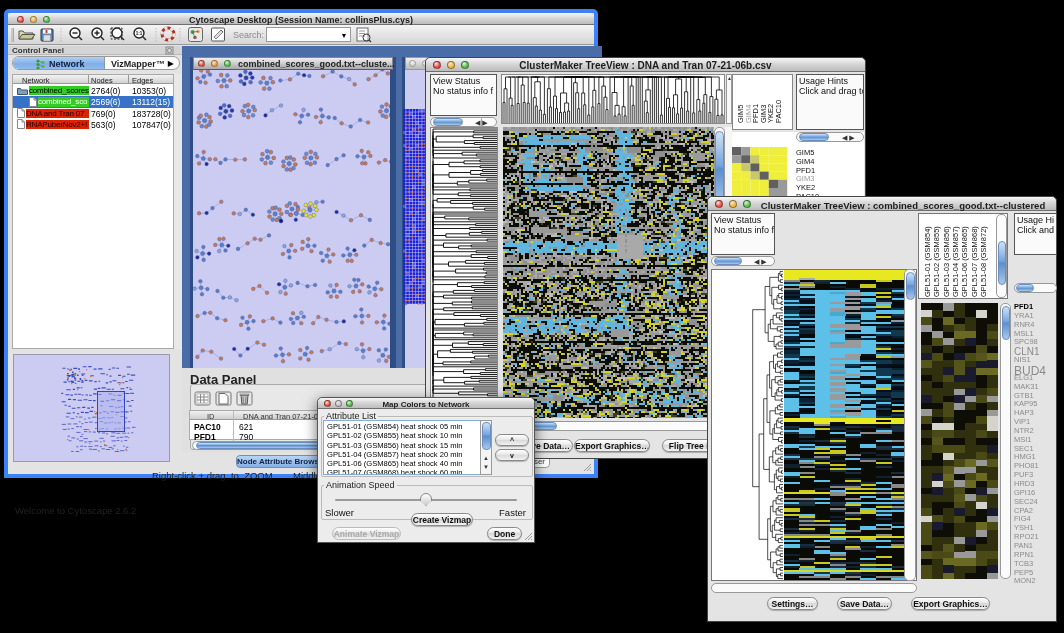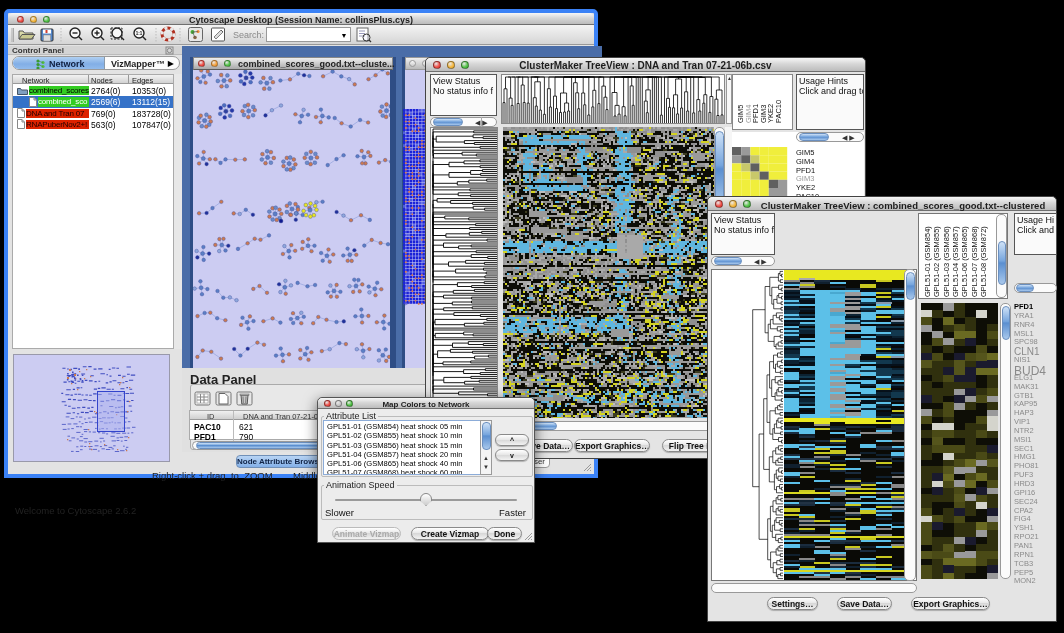--- a/index.html
+++ b/index.html
@@ -829,17 +829,17 @@
     <div class="arrbtn" style="left:165px;top:66px;font-size:6px;">▼</div>
     <div class="aquabtn" style="left:177px;top:36px;width:34px;height:12px;font-size:7px;line-height:11px;">^</div>
     <div class="aquabtn" style="left:177px;top:51px;width:34px;height:12px;font-size:7px;line-height:11px;">v</div>
     <div class="abs" style="left:3px;top:87px;width:212px;height:35px;border:1px solid #bbb;border-radius:2px;"></div>
     <div class="abs" style="left:6px;top:82px;font-size:9px;color:#222;background:#ececec;padding:0 2px;">Animation Speed</div>
     <div class="abs" style="left:17px;top:101px;width:182px;height:2px;background:#9a9a9a;border-radius:1px;"></div>
     <div class="abs" style="left:102px;top:95px;width:12px;height:13px;background:linear-gradient(#fff,#ccc);border:1px solid #888;border-radius:6px 6px 5px 5px;clip-path:polygon(0 0,100% 0,100% 60%,50% 100%,0 60%);"></div>
     <div class="abs" style="left:7px;top:109px;font-size:9.5px;color:#111;">Slower</div>
     <div class="abs" style="right:8px;top:109px;font-size:9.5px;color:#111;">Faster</div>
     <div class="aquabtn" style="left:14px;top:129px;width:69px;height:13px;font-size:8.5px;line-height:12px;color:#aaa;box-shadow:none;border-color:#bbb;">Animate Vizmap</div>
-    <div class="aquabtn" style="left:93px;top:129px;width:78px;height:13px;font-size:8.5px;line-height:12px;">Create Vizmap</div>
+    <div class="aquabtn" style="left:93px;top:115px;width:62px;height:13px;font-size:8.5px;line-height:12px;">Create Vizmap</div>
     <div class="aquabtn" style="left:169px;top:129px;width:35px;height:13px;font-size:8.5px;line-height:12px;">Done</div>
     <svg style="right:1px;bottom:1px" width="9" height="9" viewBox="0 0 9 9">
       <path d="M8 1 L1 8 M8 4 L4 8 M8 7 L7 8" stroke="#999" stroke-width="1"></path>
     </svg>
   </div>
 </body></html>

